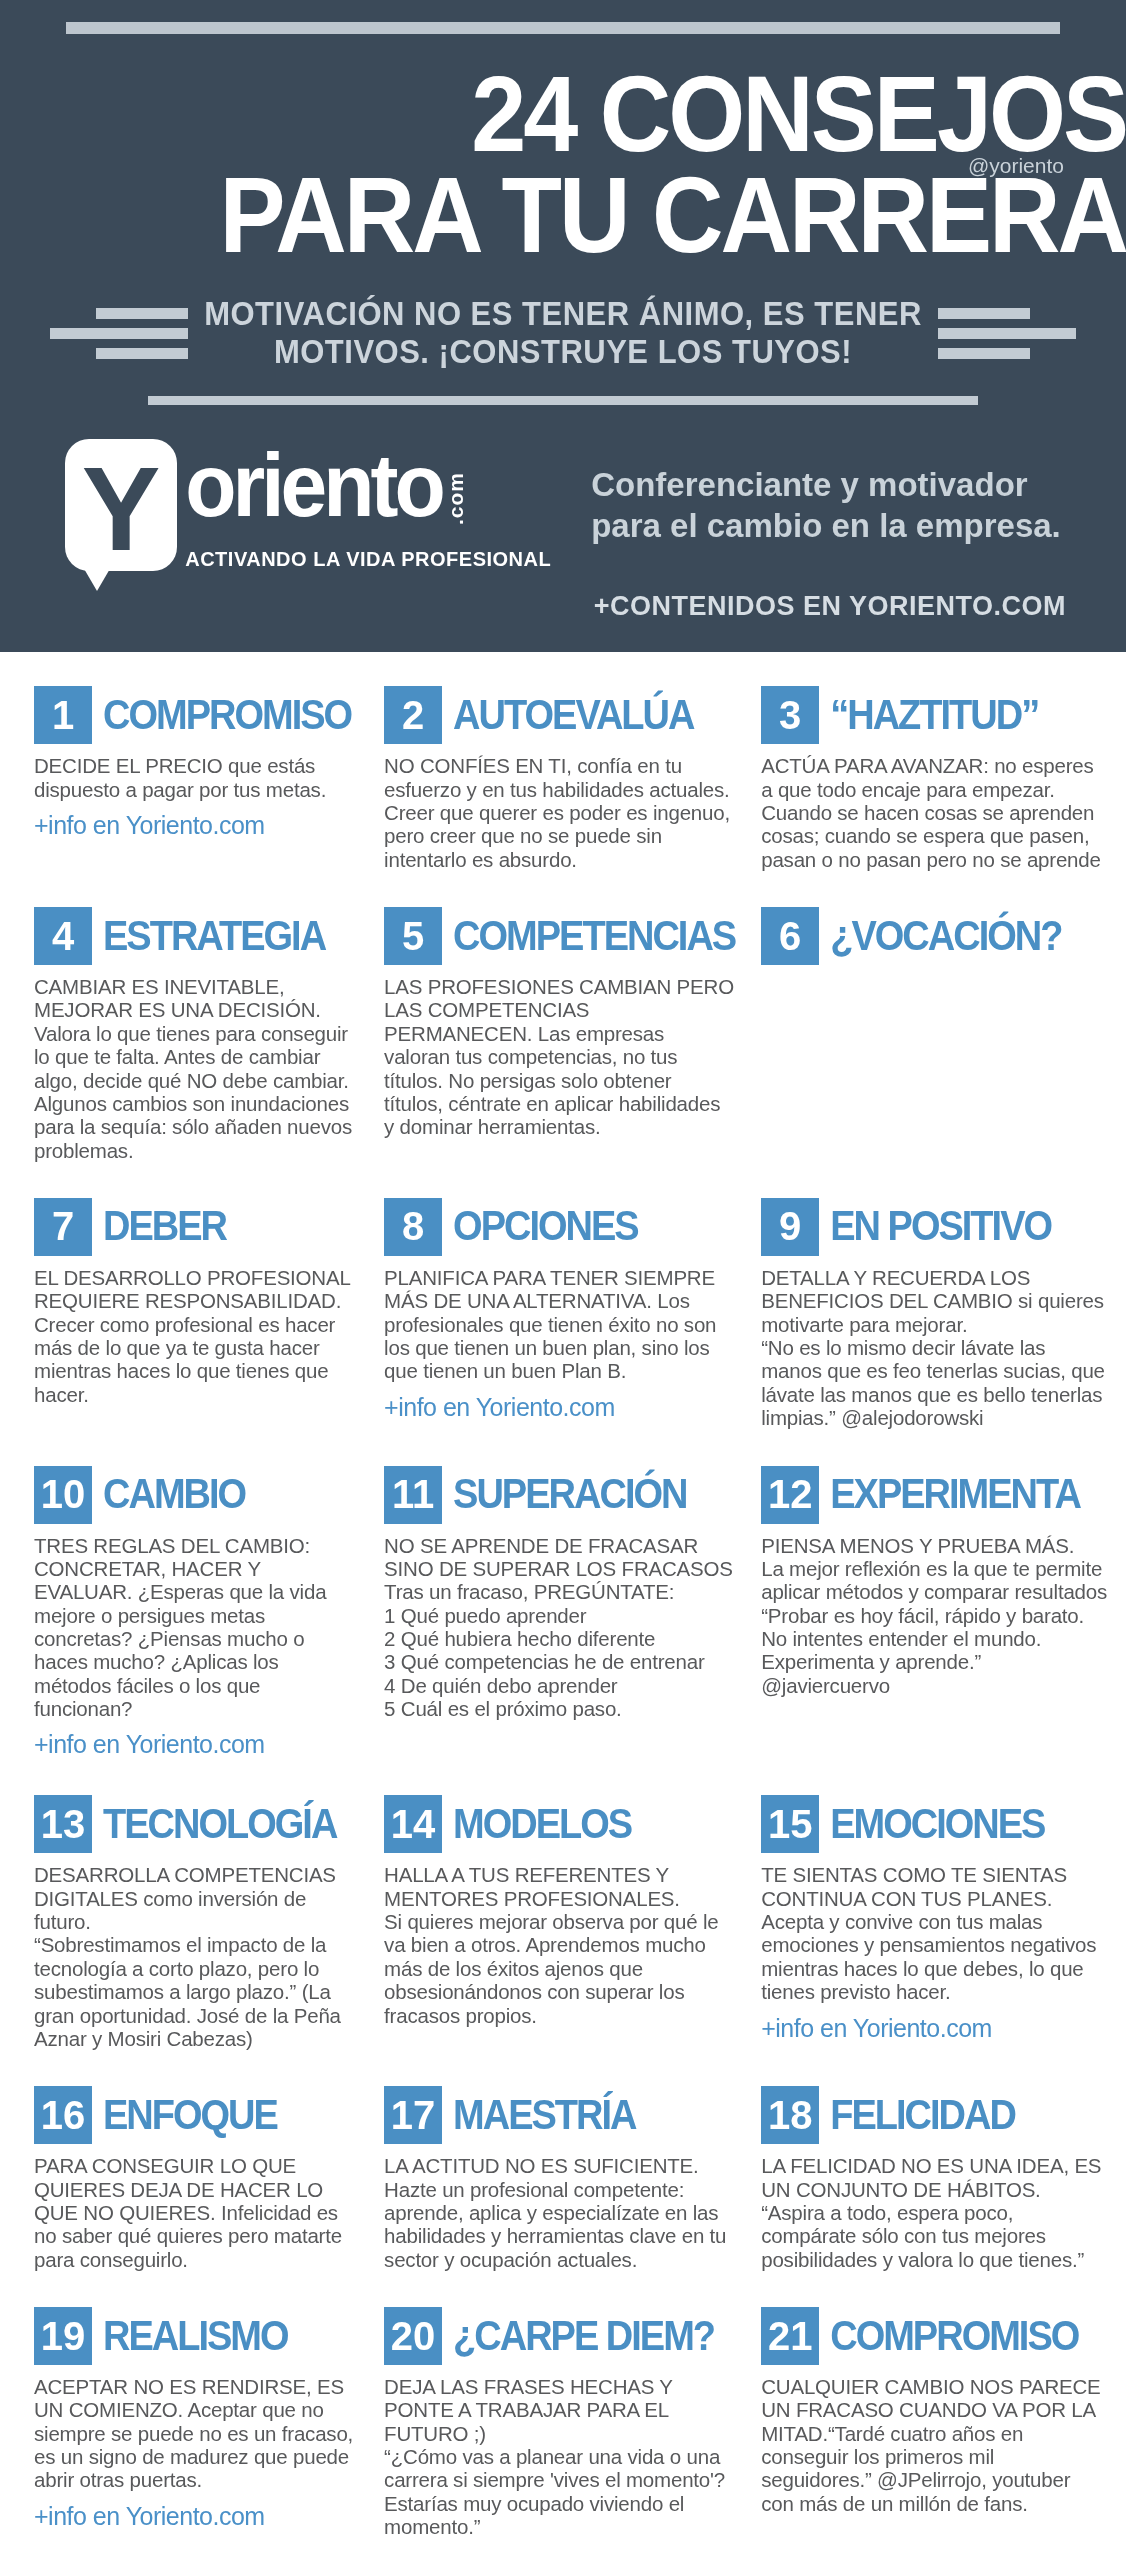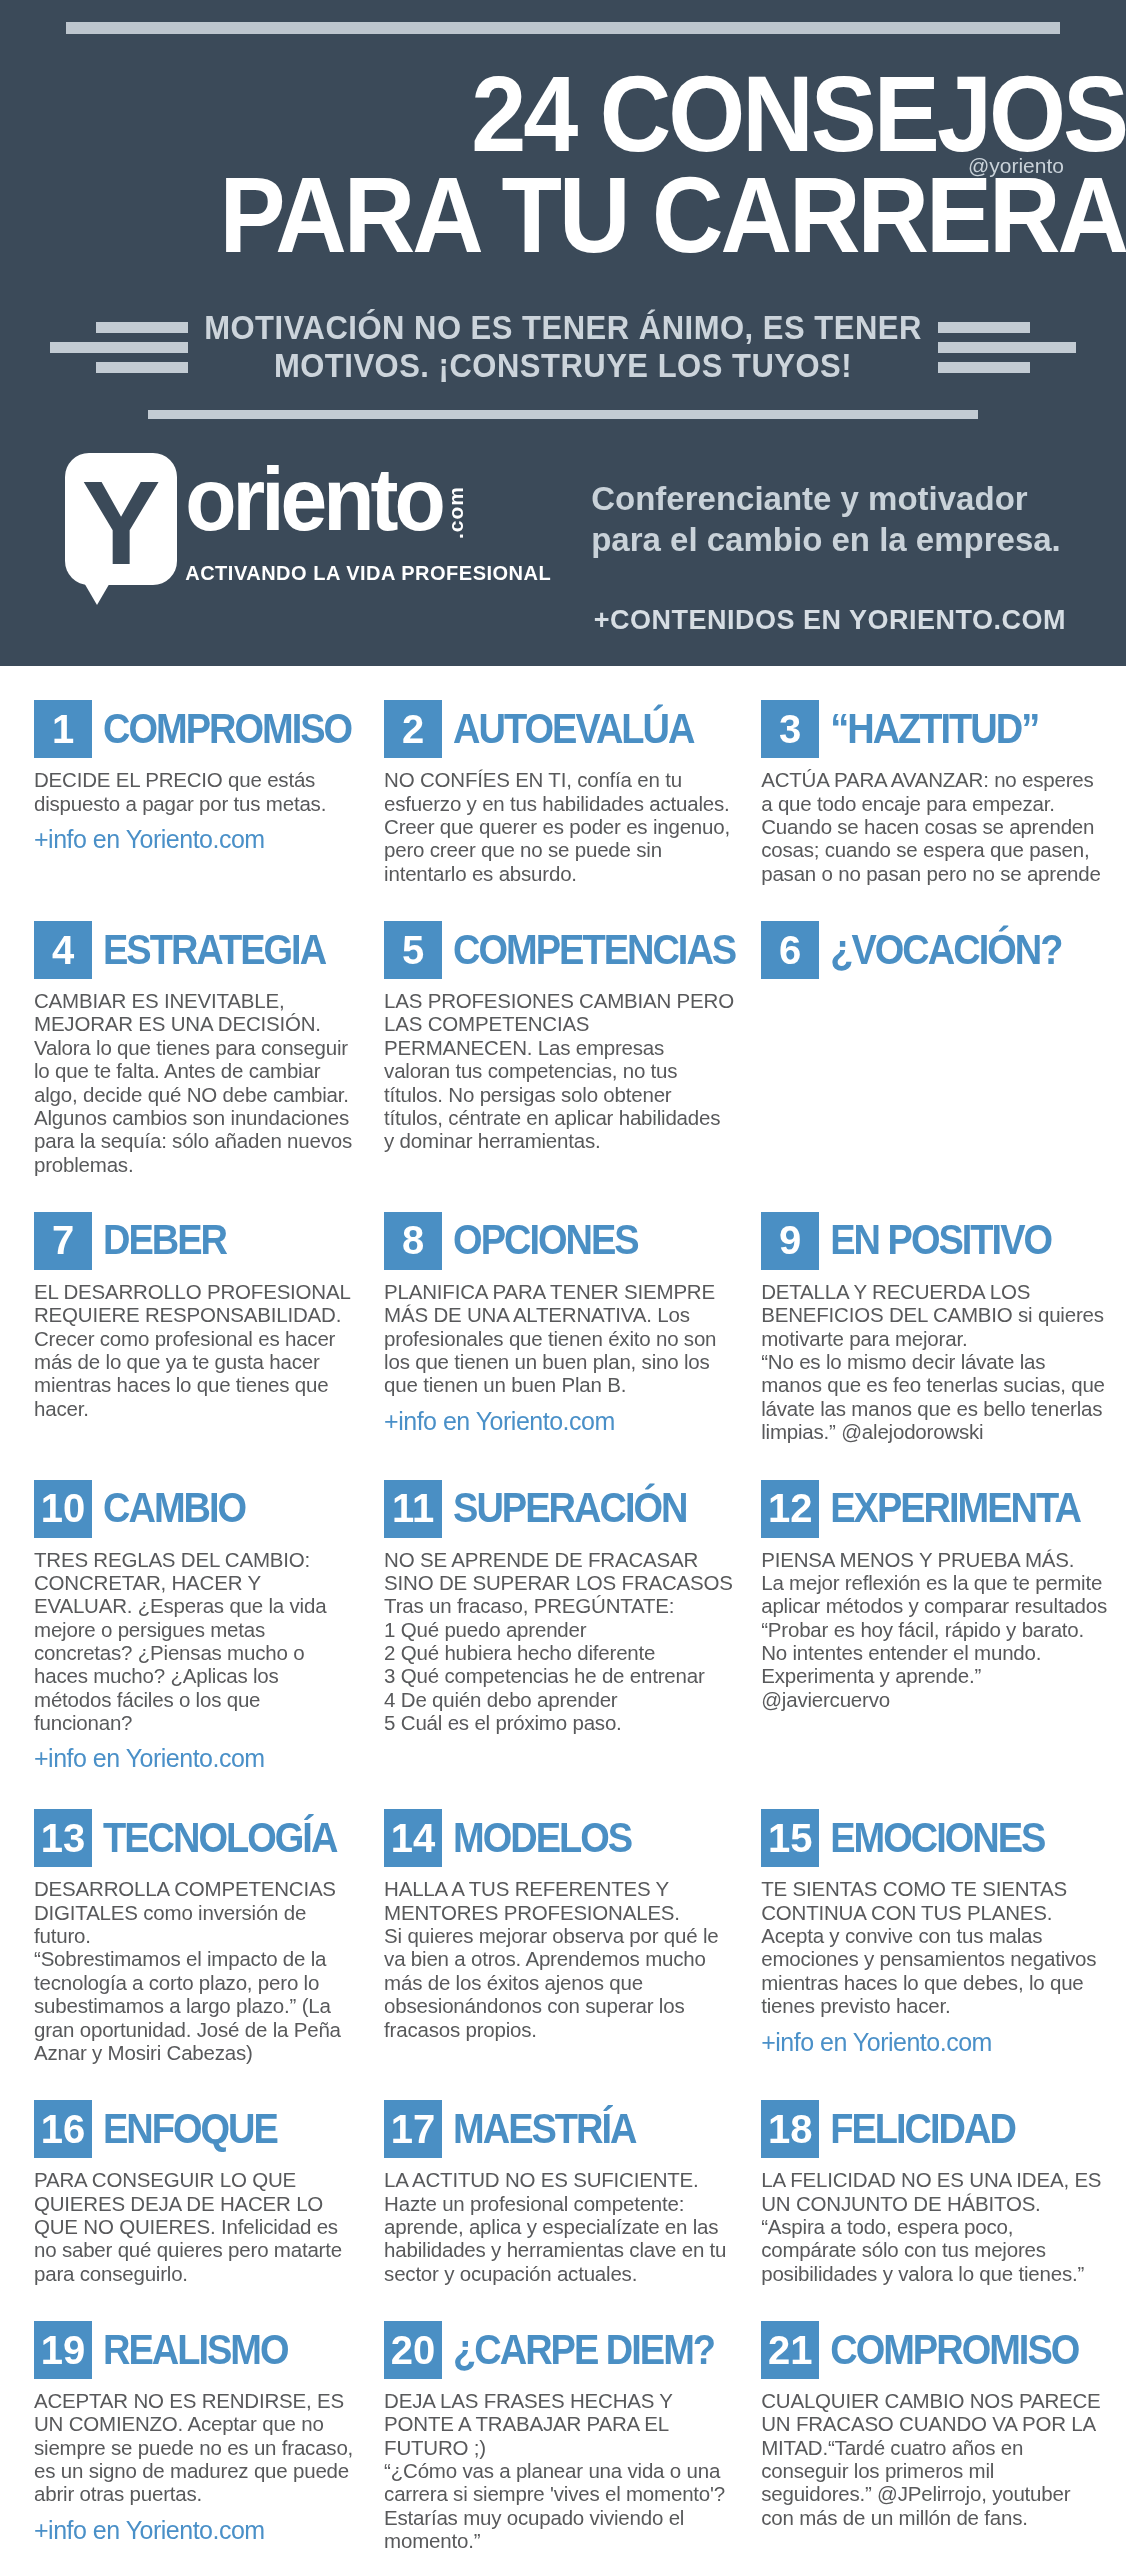--- a/index.html
+++ b/index.html
@@ -25,21 +25,21 @@
     font-size: 99px; line-height: 1.02;
     letter-spacing: -3px;
     transform: scaleY(1.08); transform-origin: center top;
   }
   .handle-top {
     position: absolute; right: 62px; top: 110px;
     color: #c9d2d9; font-size: 21px; letter-spacing: 0;
   }
   .subtitle-row {
     display: flex; align-items: center; justify-content: center;
-    margin-top: 48px; gap: 16px;
+    margin-top: 34px; gap: 16px;
   }
   .deco { display: flex; flex-direction: column; gap: 9px; }
   .deco .bar { height: 11px; background: #c2cbd3; }
   .deco-left { align-items: flex-end; }
   .deco-right { align-items: flex-start; }
   .bar-a { width: 92px; }
   .bar-b { width: 138px; }
   .bar-c { width: 92px; }
   .subtitle-text {
     text-align: center; color: #ccd4db;

